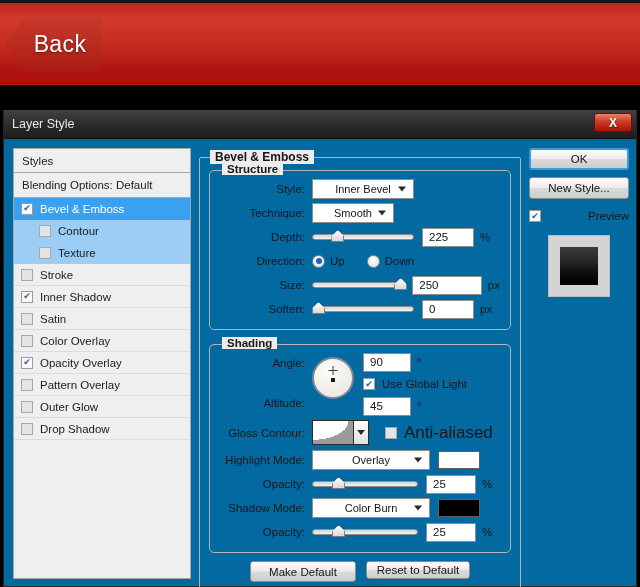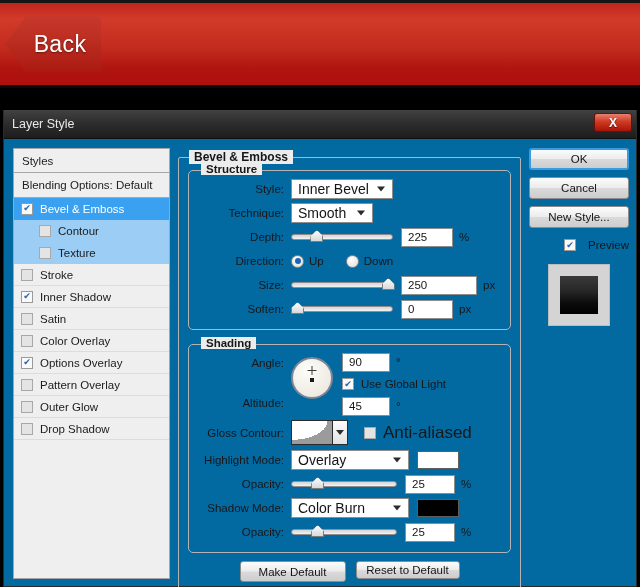--- a/index.html
+++ b/index.html
@@ -59,21 +59,21 @@
     border: 1px solid #6d0f06; border-radius: 3px;
     display: flex; align-items: center; justify-content: center;
     color: #fff; font-size: 12px; font-weight: bold;
     text-shadow: 0 1px 1px rgba(0,0,0,.6);
     cursor: pointer;
   }
 
   .body { flex: 1; display: flex; padding: 9px 7px 7px 9px; gap: 8px; min-height: 0; }
 
   
-  .sidebar { width: 157px; flex: none; display: flex; flex-direction: column; }
+  .sidebar { width: 178px; flex: none; display: flex; flex-direction: column; }
   .sb-box {
     background: #efefef; border: 1px solid #a6a6a6;
     height: 25px; display: flex; align-items: center;
     padding-left: 8px; font-size: 11.5px; color: #222; flex: none;
   }
   .sb-box + .sb-box { border-top: none; }
   .sb-list {
     flex: 1; border: 1px solid #a6a6a6; border-top: none;
     background: #efefef; overflow: hidden;
   }
@@ -117,21 +117,21 @@
   }
 
   .row { display: flex; align-items: center; height: 24px; }
   .lbl {
     width: 92px; flex: none; text-align: right; padding-right: 7px;
     font-size: 11.5px; color: #171717;
   }
   .combo {
     height: 20px; background: #fff; border: 1px solid #8d8d8d;
     display: flex; align-items: center; padding: 0 6px;
-    font-size: 14px; color: #141414; position: relative; cursor: pointer;
+    font-size: 11px; color: #141414; position: relative; cursor: pointer; justify-content: center;
   }
   .combo .arw {
     position: absolute; right: 7px; top: 50%; transform: translateY(-50%);
     width: 0; height: 0; border-left: 4.5px solid transparent;
     border-right: 4.5px solid transparent; border-top: 5px solid #2b2b2b;
   }
   .num {
     height: 19px; background: #fff; border: 1px solid #8d8d8d;
     font-size: 11.5px; color: #141414; display: flex; align-items: center;
     padding-left: 6px; cursor: text;
@@ -210,21 +210,21 @@
     background: linear-gradient(to bottom,#fcfcfc 0%, #ececec 48%, #dadada 52%, #cdcdcd 100%);
     border: 1px solid #8c8c8c; border-radius: 3px;
     font-size: 11.5px; color: #141414;
     display: flex; align-items: center; justify-content: center; cursor: pointer;
   }
 
   
   .right { width: 100px; flex: none; display: flex; flex-direction: column; gap: 7px; }
   .btn-wide { height: 22px; }
   .btn.primary { border: 2px solid #3c9ae0; }
-  .preview-row { display: flex; align-items: center; justify-content: flex-end; gap: 5px; margin-top: 4px; }
+  .preview-row { display: flex; align-items: center; justify-content: space-between; gap: 5px; margin-top: 4px; }
   .preview-row span { font-size: 11.5px; color: #171717; }
   .thumb-frame {
     width: 62px; height: 62px; margin: 6px auto 0 auto;
     background: #d4d4d4; border: 1px solid #bdbdbd;
     display: flex; align-items: center; justify-content: center;
   }
   .thumb-sq {
     width: 38px; height: 38px;
     background: linear-gradient(to bottom,#3a3a3a 0%, #262626 40%, #0b0b0b 72%, #000 100%);
   }
@@ -276,21 +276,21 @@
             <div class="sb-item">
               <span class="cb off"></span>
               <span>Satin</span>
             </div>
             <div class="sb-item">
               <span class="cb off"></span>
               <span>Color Overlay</span>
             </div>
             <div class="sb-item">
               <span class="cb on"></span>
-              <span>Options Overlay</span>
+              <span>Opacity Overlay</span>
             </div>
             <div class="sb-item">
               <span class="cb off"></span>
               <span>Pattern Overlay</span>
             </div>
             <div class="sb-item">
               <span class="cb off"></span>
               <span>Outer Glow</span>
             </div>
             <div class="sb-item">
@@ -453,21 +453,20 @@
 
           <div class="bottom-btns">
             <div class="btn" style="width:106px;height:21px;">Make Default</div>
             <div class="btn" style="width:104px;height:18px;">Reset to Default</div>
           </div>
         </div>
       </div>
 
       <div class="right">
         <div class="btn btn-wide primary">OK</div>
-        <div class="btn btn-wide">Cancel</div>
         <div class="btn btn-wide">New Style...</div>
         <div class="preview-row">
           <span class="cb on"></span>
           <span>Preview</span>
         </div>
         <div class="thumb-frame">
           <div class="thumb-sq"></div>
         </div>
       </div>
 

